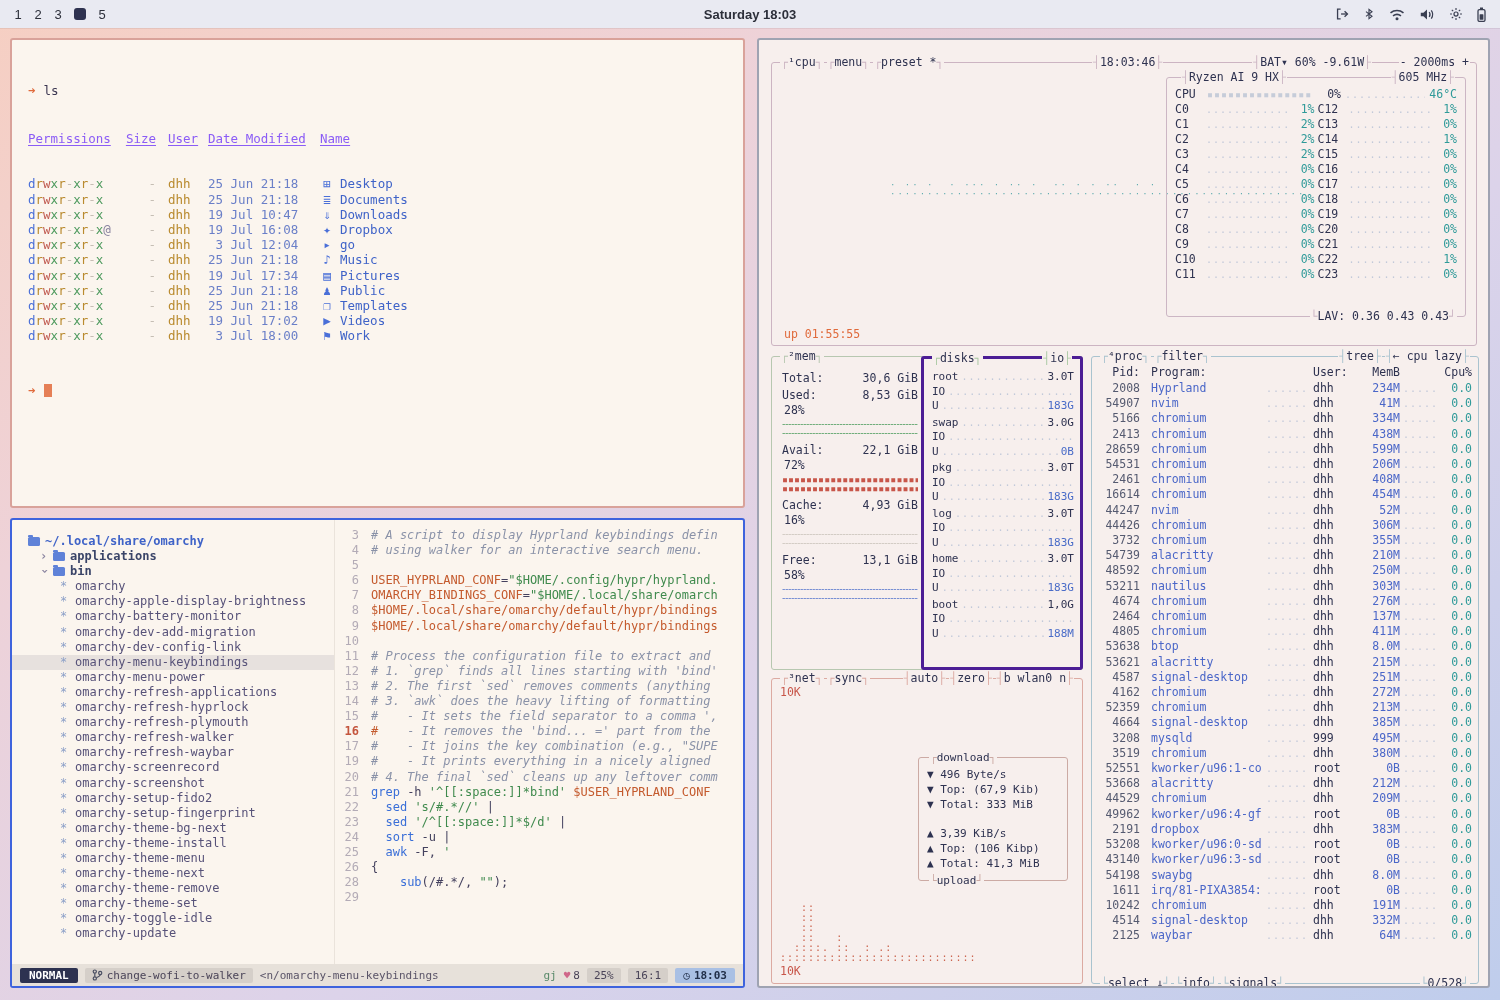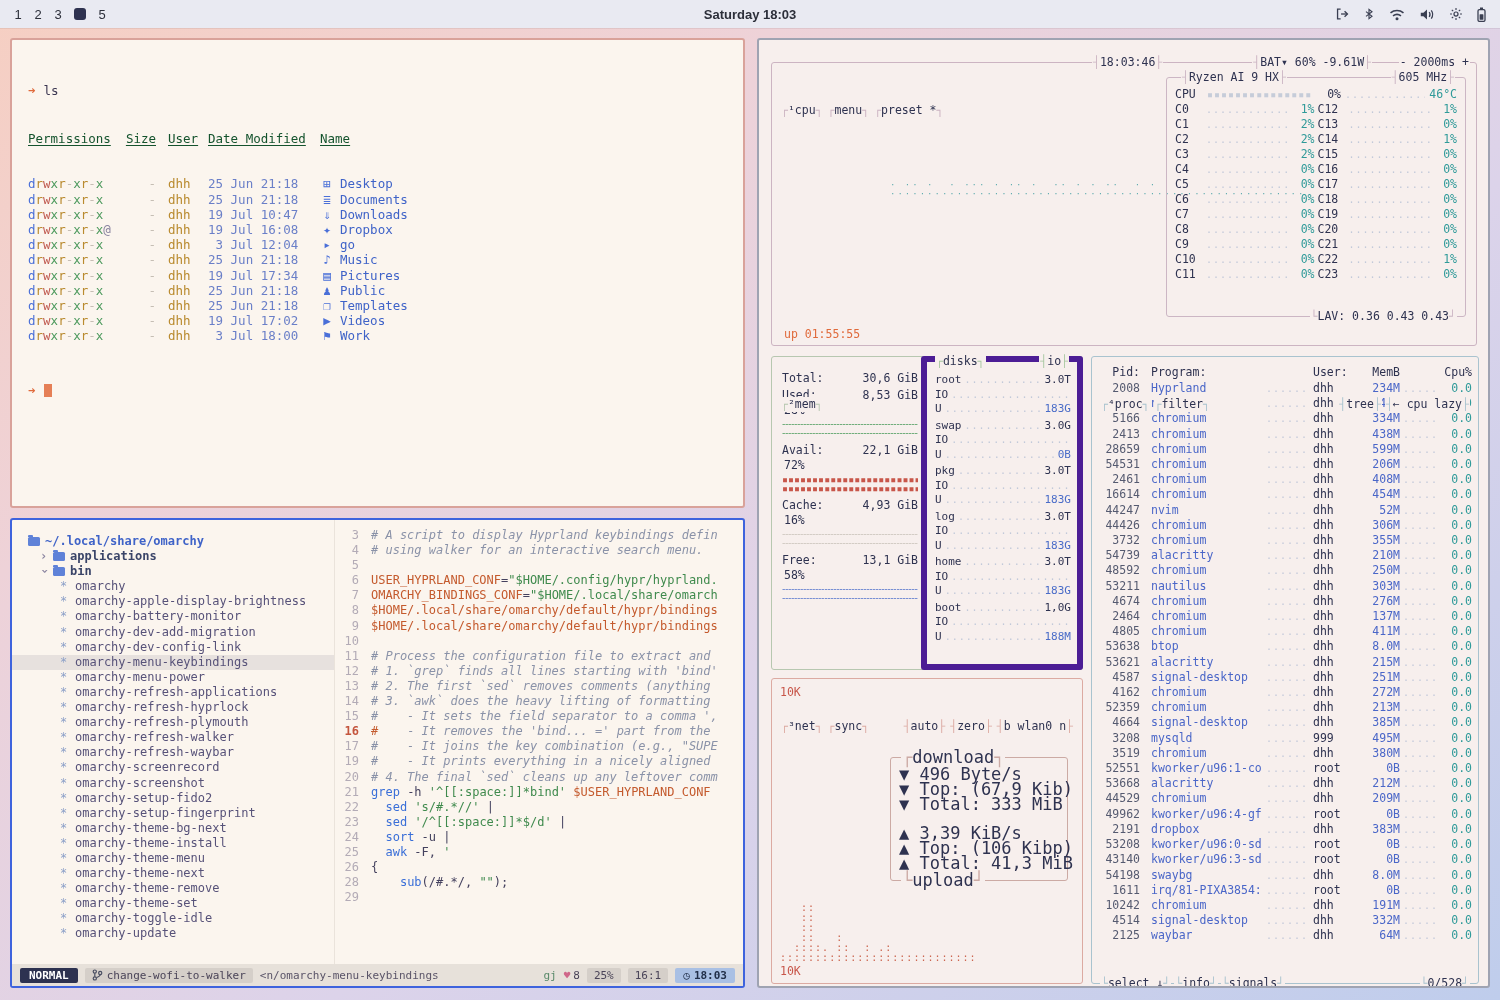--- a/index.html
+++ b/index.html
@@ -25,21 +25,21 @@
   .win-nvim{left:10px;top:518px;width:735px;height:470px;border-color:var(--focused-border,#3e63dd);}
   .win-btop{left:757px;top:38px;width:733px;height:950px;border-color:var(--btop-border,#9fa3b2);background:#f7efed;}
   
   .term-inner{padding:12px 16px;font-size:12.5px;line-height:15.2px;white-space:pre;}
   .term-line{display:flex;align-items:center;gap:8px;height:16px;}
   .prompt-glyph{color:var(--accent-orange,#e06a3b);font-weight:bold;}
   .term-cmd{color:#3a3550;}
   .term-cursor{display:inline-block;width:8px;height:13px;background:var(--accent-orange,#e06a3b);opacity:.85;}
   .ls-header,.ls-row{display:flex;white-space:pre;height:15.2px;align-items:baseline;}
   .ls-header{margin-top:2px;}
-  .hdr-u{text-decoration:underline;text-underline-offset:2px;color:#14532d;}
+  .hdr-u{text-decoration:underline;text-underline-offset:2px;color:#8b5cf6;}
   .col-perm{width:92px;}
   .col-size{width:40px;text-align:right;padding-right:4px;}
   .col-user{width:48px;padding-left:8px;}
   .col-date{width:112px;}
   .col-name{flex:1;display:flex;gap:6px;align-items:baseline;}
   .pc-d{color:#4a6fd8;} .pc-r{color:#b98a2e;} .pc-w{color:#c05a50;} .pc-x{color:#4e9a5e;}
   .pc-dash{color:#c5beb4;} .pc-at{color:#8a84a0;}
   .ls-size{color:#c5beb4;} .ls-user{color:#b98a2e;} .ls-date{color:#6a7fc8;}
   .f-icon{color:#4a6fd8;width:14px;display:inline-block;text-align:center;}
   .f-name{color:#3f63c8;}
@@ -77,21 +77,21 @@
   .sl-chip{background:#d5cfc9;color:#4a4458;padding:1px 7px;border-radius:2px;}
   .sl-clock{background:#a9c0e4;color:#22304a;padding:1px 8px;border-radius:2px;display:inline-flex;gap:4px;align-items:center;font-weight:bold;}
   
   .win-btop{--wbg:#f7efed;font-size:11.5px;line-height:15px;}
   .bt-box{position:absolute;border:1px solid var(--bc);border-radius:3px;}
   .bt-cpu{left:12px;top:22px;width:706px;height:284px;--bc:#ccb4c2;}
   .bt-mem{left:12px;top:316px;width:312px;height:314px;--bc:#b7c7b0;}
   .bt-net{left:12px;top:638px;width:312px;height:306px;--bc:#dcaaa2;}
   .bt-proc{left:332px;top:316px;width:388px;height:628px;--bc:#a9c3cf;}
   .chiprow{position:absolute;top:-8px;left:8px;display:flex;gap:3px;z-index:2;}
-  .chiprow .chip{position:static;margin-top:48px;}
+  .chiprow .chip{position:static;}
   .chip{position:absolute;top:-8px;display:inline-flex;background:var(--wbg);padding:0 1px;color:#2e3250;white-space:pre;z-index:2;line-height:15px;}
   .chip::before{content:"┌";color:var(--bc,#b8b8c8);}
   .chip::after{content:"┐";color:var(--bc,#b8b8c8);}
   .chip.inl::before{content:"┤";} .chip.inl::after{content:"├";}
   .chip.bot{top:auto;bottom:-8px;}
   .chip.bot::before{content:"└";} .chip.bot::after{content:"┘";}
   .chip.plain::before,.chip.plain::after{content:none;}
   .dots{flex:1 1 0;min-width:0;overflow:hidden;white-space:nowrap;color:#c2c9da;font-size:10px;letter-spacing:1px;align-self:center;}
   
   .cpu-time{left:320px;} .cpu-bat{right:104px;} .cpu-int{right:6px;}
@@ -107,31 +107,31 @@
   .core-name{width:28px;color:#2e3250;flex:0 0 auto;}
   .core-pct{width:24px;text-align:right;color:var(--accent-teal,#2f9a99);flex:0 0 auto;}
   .cpu-uptime{position:absolute;bottom:3px;left:10px;color:var(--accent-orange,#e06a3b);z-index:2;background:var(--wbg);padding:0 2px;}
   
   .mem-stats{position:absolute;left:10px;top:12px;width:136px;}
   .mem-line{display:flex;justify-content:space-between;color:#2e3250;margin-top:2px;}
   .mem-pct{color:#2e3250;padding-left:2px;}
   .meter{height:19px;overflow:hidden;margin:2px 0 4px;}
   .meter div{font-size:10px;line-height:9px;white-space:nowrap;}
   .m-green{color:#4a9a5a;} .m-red{color:#c8564a;} .m-gray{color:#c9c2ba;} .m-blue{color:#5272cc;}
-  .disks-panel{position:absolute;top:-1px;right:-1px;bottom:-1px;width:162px;border:6px solid #4c1d95;border-radius:3px;padding:11px 6px 7px 8px;--bc:#a9c8a2;}
+  .disks-panel{position:absolute;top:-1px;right:-1px;bottom:-1px;width:162px;border:3px solid #4c1d95;border-radius:3px;padding:11px 6px 7px 8px;--bc:#a9c8a2;}
   .dp-title{left:8px;} .dp-io{right:8px;}
   .dk-row{display:flex;align-items:center;line-height:14.5px;font-size:11px;color:#2e3250;gap:3px;}
   .disk-entry{margin-bottom:2px;}
   .dk-used{color:var(--accent-blue,#4a6cc8);}
   .chip-spacer{flex:1;}
   
   .net-scale{position:absolute;left:8px;color:#c8564a;z-index:1;}
   .net-scale.top{top:6px;} .net-scale.bottom{bottom:4px;}
   .net-graph{position:absolute;left:8px;bottom:20px;color:#cc6650;font-size:10px;line-height:10px;white-space:pre;letter-spacing:1px;}
-  .net-info{position:absolute;right:14px;top:78px;width:178px;border:1px solid #ccaaa4;border-radius:3px;padding:9px 6px 9px 8px;font-size:17px;line-height:15px;--bc:#ccaaa4;}
+  .net-info{position:absolute;right:14px;top:78px;width:150px;border:1px solid #ccaaa4;border-radius:3px;padding:9px 6px 9px 8px;font-size:11px;line-height:15px;--bc:#ccaaa4;}
   .ni-down{left:10px;} .ni-up{left:10px;}
   .ni-row{white-space:pre;color:#2e3250;}
   .net-gap{height:14px;}
   
   .proc-header{position:absolute;top:8px;left:6px;right:6px;display:flex;gap:3px;color:#2e3250;}
   .proc-rows{position:absolute;top:24px;bottom:12px;left:6px;right:6px;overflow:hidden;}
   .proc-row{display:flex;gap:3px;line-height:15.2px;align-items:baseline;}
   .pr-pid{width:42px;text-align:right;color:#555a70;flex:0 0 auto;}
   .pr-name{width:120px;padding-left:8px;overflow:hidden;white-space:nowrap;color:#4a66c8;flex:0 0 auto;}
   .proc-header .pr-name{color:#2e3250;}

